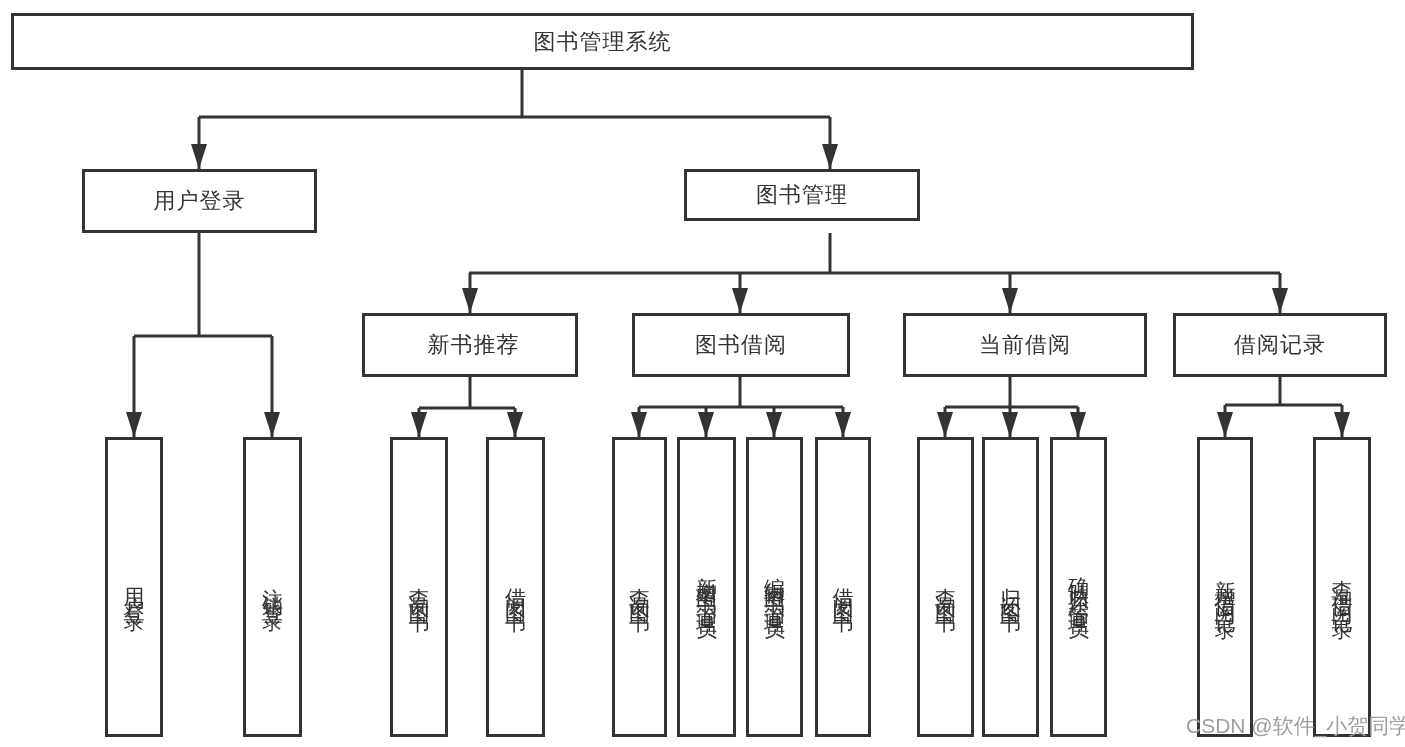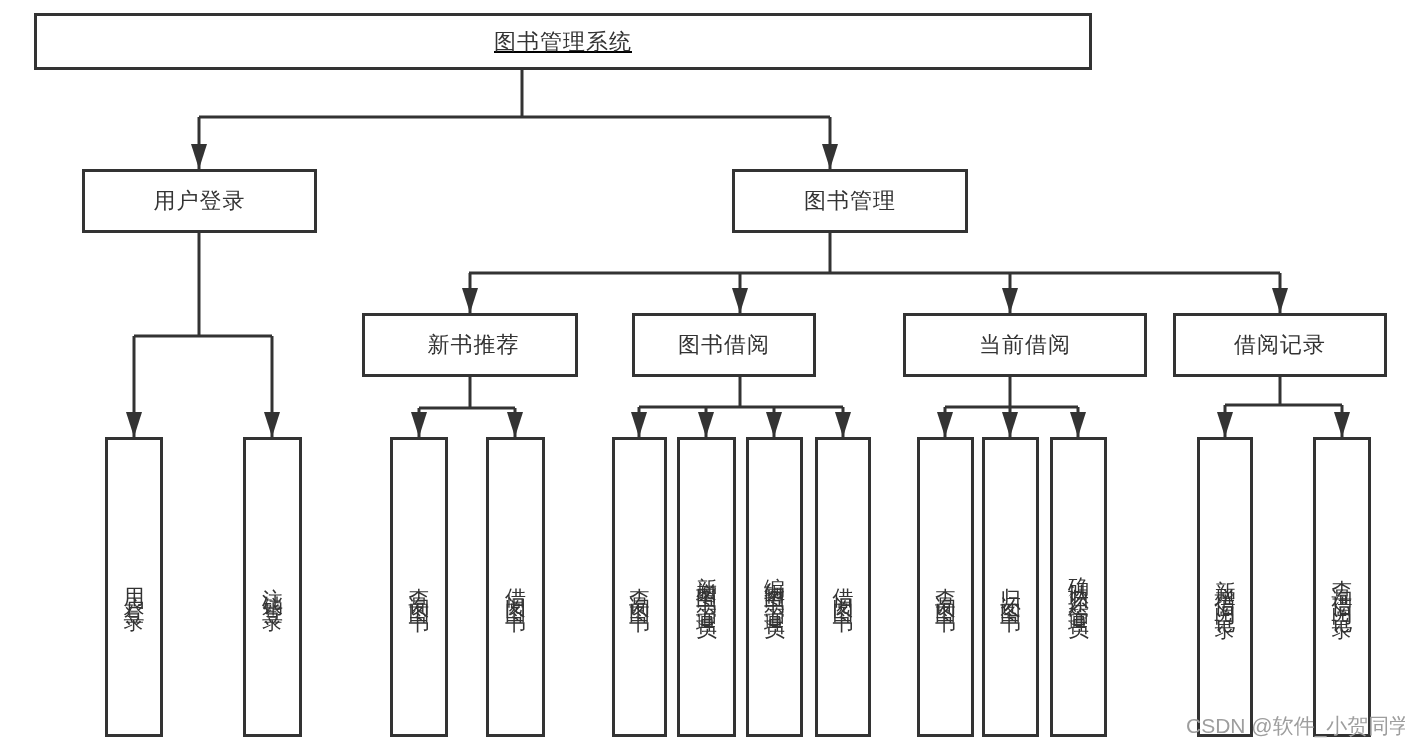--- a/index.html
+++ b/index.html
@@ -57,25 +57,25 @@
     writing-mode: vertical-rl;
     text-orientation: mixed;
     font-size: 21px;
     letter-spacing: 8px;
     color: #333333;
     white-space: nowrap;
   }
   .vbox.long span { letter-spacing: 6px; }
 
   
-  #n-root        { left: 34px;   top: 13px;  width: 1058px; height: 57px; text-decoration: underline; }
+  #n-root        { left: 11px;   top: 13px;  width: 1183px; height: 57px; }
   #n-user-login  { left: 82px;   top: 169px; width: 235px;  height: 64px; }
-  #n-book-mgmt   { left: 732px;  top: 169px; width: 236px;  height: 64px; }
+  #n-book-mgmt   { left: 684px;  top: 169px; width: 236px;  height: 52px; }
   #n-rec         { left: 362px;  top: 313px; width: 216px;  height: 64px; padding-left: 7px; }
-  #n-borrow      { left: 632px;  top: 313px; width: 184px;  height: 64px; }
+  #n-borrow      { left: 632px;  top: 313px; width: 218px;  height: 64px; }
   #n-current     { left: 903px;  top: 313px; width: 244px;  height: 64px; }
   #n-records     { left: 1173px; top: 313px; width: 214px;  height: 64px; }
 
   #l-a1 { left: 105px;  width: 58px; }
   #l-a2 { left: 243px;  width: 59px; }
   #l-b1 { left: 390px;  width: 58px; }
   #l-b2 { left: 486px;  width: 59px; }
   #l-c1 { left: 612px;  width: 55px; }
   #l-c2 { left: 677px;  width: 59px; }
   #l-c3 { left: 746px;  width: 57px; }

